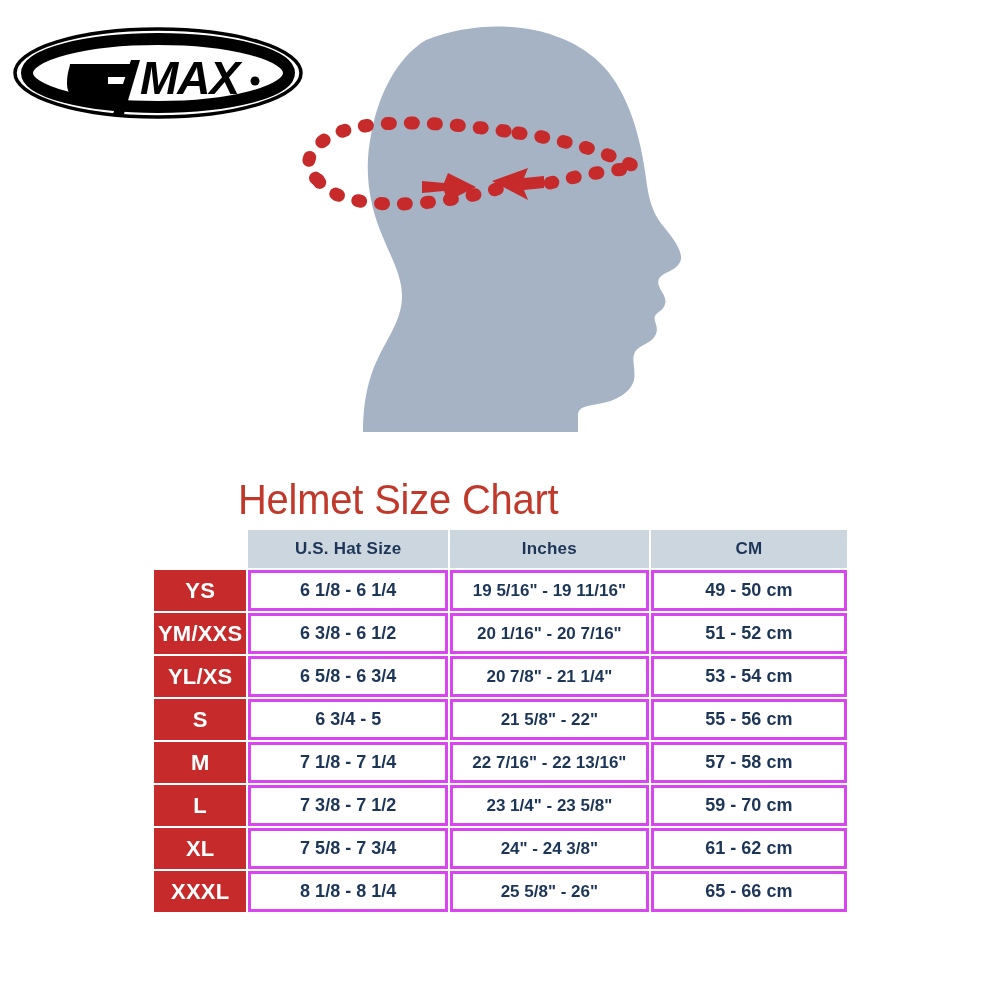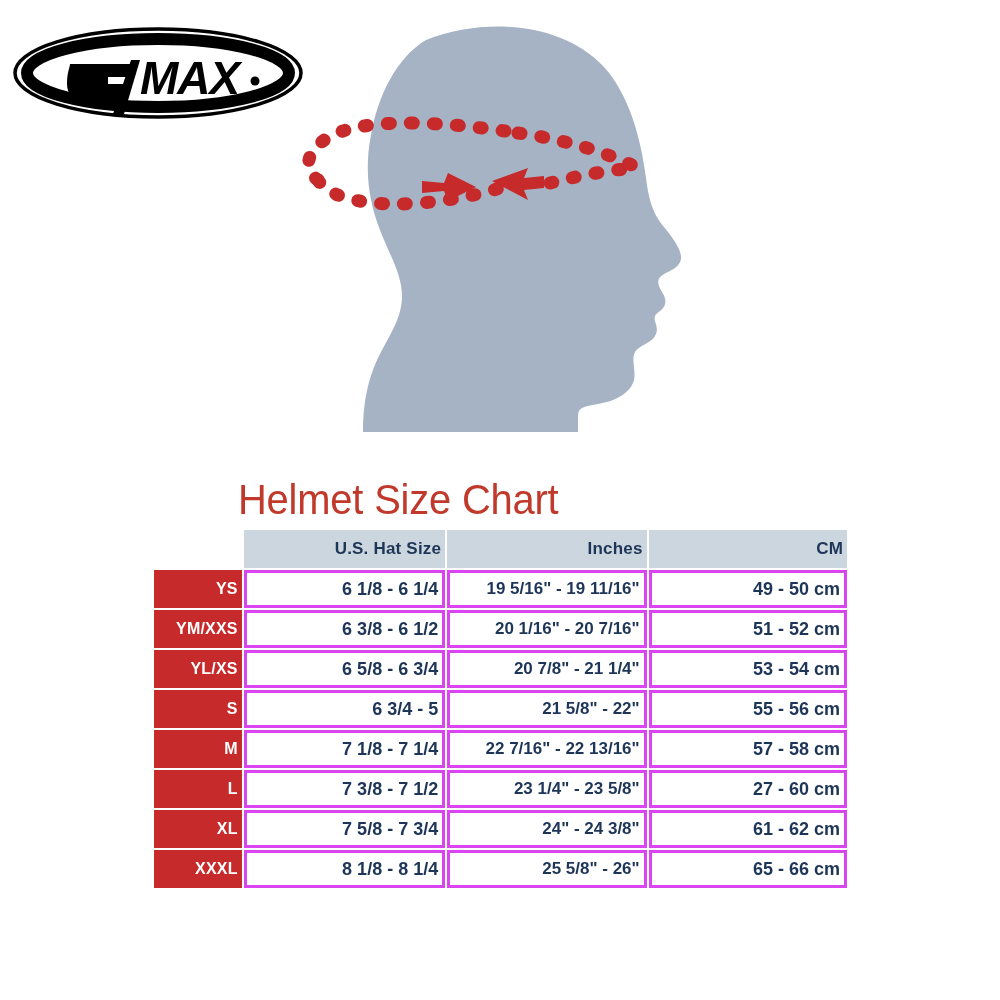--- a/index.html
+++ b/index.html
@@ -62,22 +62,22 @@
     border-collapse: separate;
     border-spacing: 2px 2px;
   }
   #size-table col.c-size   { width: 88px; }
   #size-table col.c-hat    { width: 203px; }
   #size-table col.c-inches { width: 200px; }
   #size-table col.c-cm     { width: 200px; }
 
   #size-table th, #size-table td {
     height: 38px;
-    padding: 0 4px;
-    text-align: right;
+    padding: 7px 4px;
+    text-align: center;
     vertical-align: middle;
     font-size: 17px;
     font-weight: bold;
     color: #1d3557;
     white-space: nowrap;
   }
 
   
   #size-table thead th.corner {
     background: #ffffff;
@@ -88,21 +88,21 @@
     border: none;
     font-size: 17px;
     color: #1d3557;
     letter-spacing: 0.2px;
   }
 
   
   #size-table td.size-cell {
     background: #c62a2a;
     color: #ffffff;
-    font-size: 16px;
+    font-size: 22px;
     letter-spacing: 0.2px;
     border: none;
   }
 
   
   #size-table td.val-cell {
     background: #ffffff;
     border: 3px solid #d946ef;
     font-size: 18px;
     color: #1d3557;
@@ -228,21 +228,21 @@
       <tr>
         <td class="size-cell">M</td>
         <td class="val-cell">7 1/8 - 7 1/4</td>
         <td class="val-cell narrow-text">22 7/16" - 22 13/16"</td>
         <td class="val-cell">57 - 58 cm</td>
       </tr>
       <tr>
         <td class="size-cell">L</td>
         <td class="val-cell">7 3/8 - 7 1/2</td>
         <td class="val-cell narrow-text">23 1/4" - 23 5/8"</td>
-        <td class="val-cell">27 - 60 cm</td>
+        <td class="val-cell">59 - 70 cm</td>
       </tr>
       <tr>
         <td class="size-cell">XL</td>
         <td class="val-cell">7 5/8 - 7 3/4</td>
         <td class="val-cell narrow-text">24" - 24 3/8"</td>
         <td class="val-cell">61 - 62 cm</td>
       </tr>
       <tr>
         <td class="size-cell">XXXL</td>
         <td class="val-cell">8 1/8 - 8 1/4</td>

